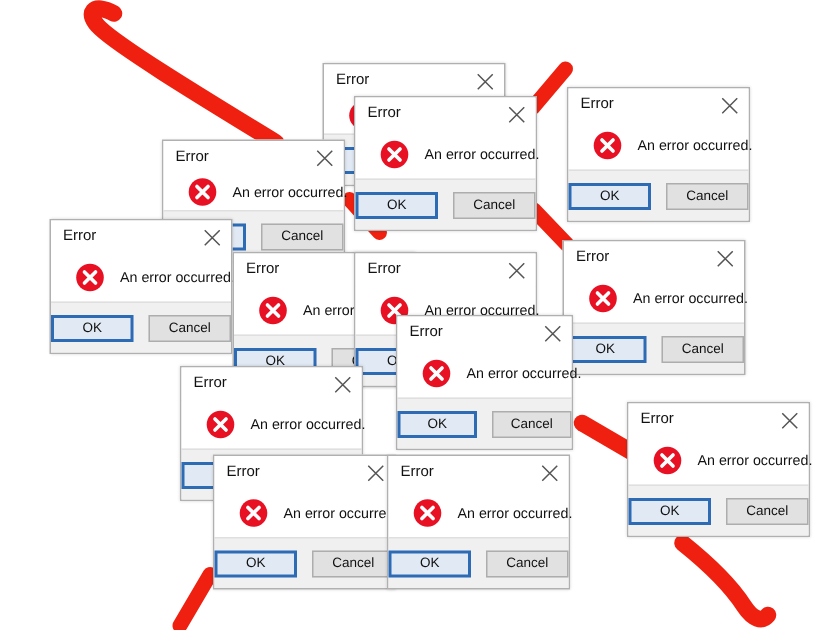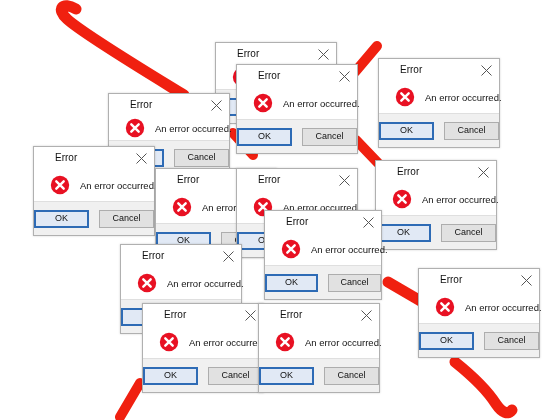--- a/index.html
+++ b/index.html
@@ -26,21 +26,21 @@
     display: flex;
     flex-direction: column;
   }
   .titlebar {
     height: 22px;
     flex: 0 0 22px;
     background: #ffffff;
     display: flex;
     align-items: center;
     justify-content: space-between;
-    padding: 0 0 0 21px;
+    padding: 0 0 0 8px;
     box-sizing: border-box;
   }
   .title-text {
     font-size: 10px;
     color: #111111;
     line-height: 1;
     white-space: nowrap;
   }
   .close-btn {
     width: 26px;

